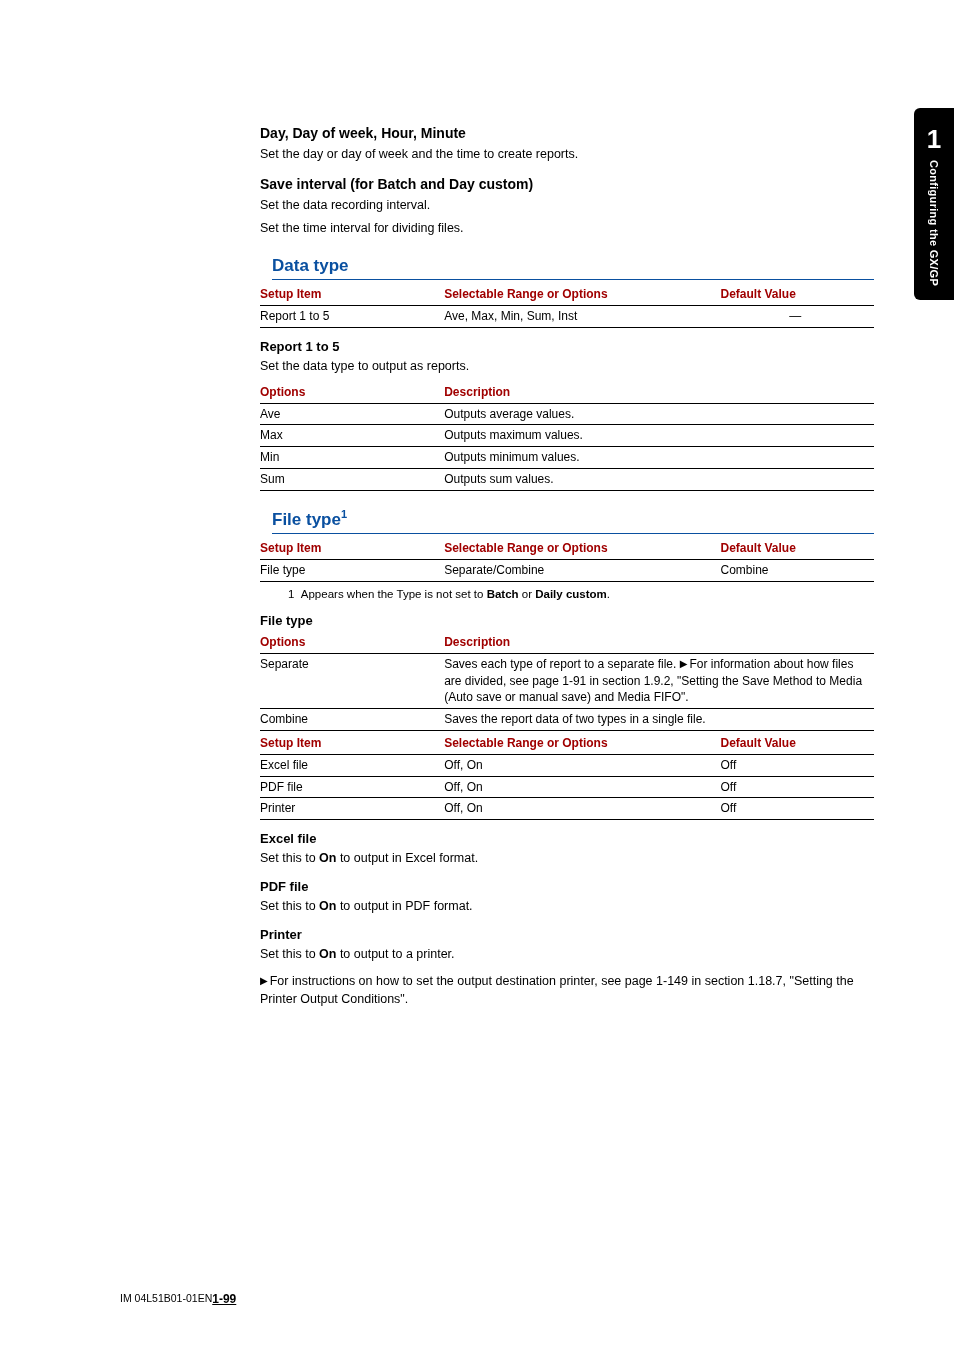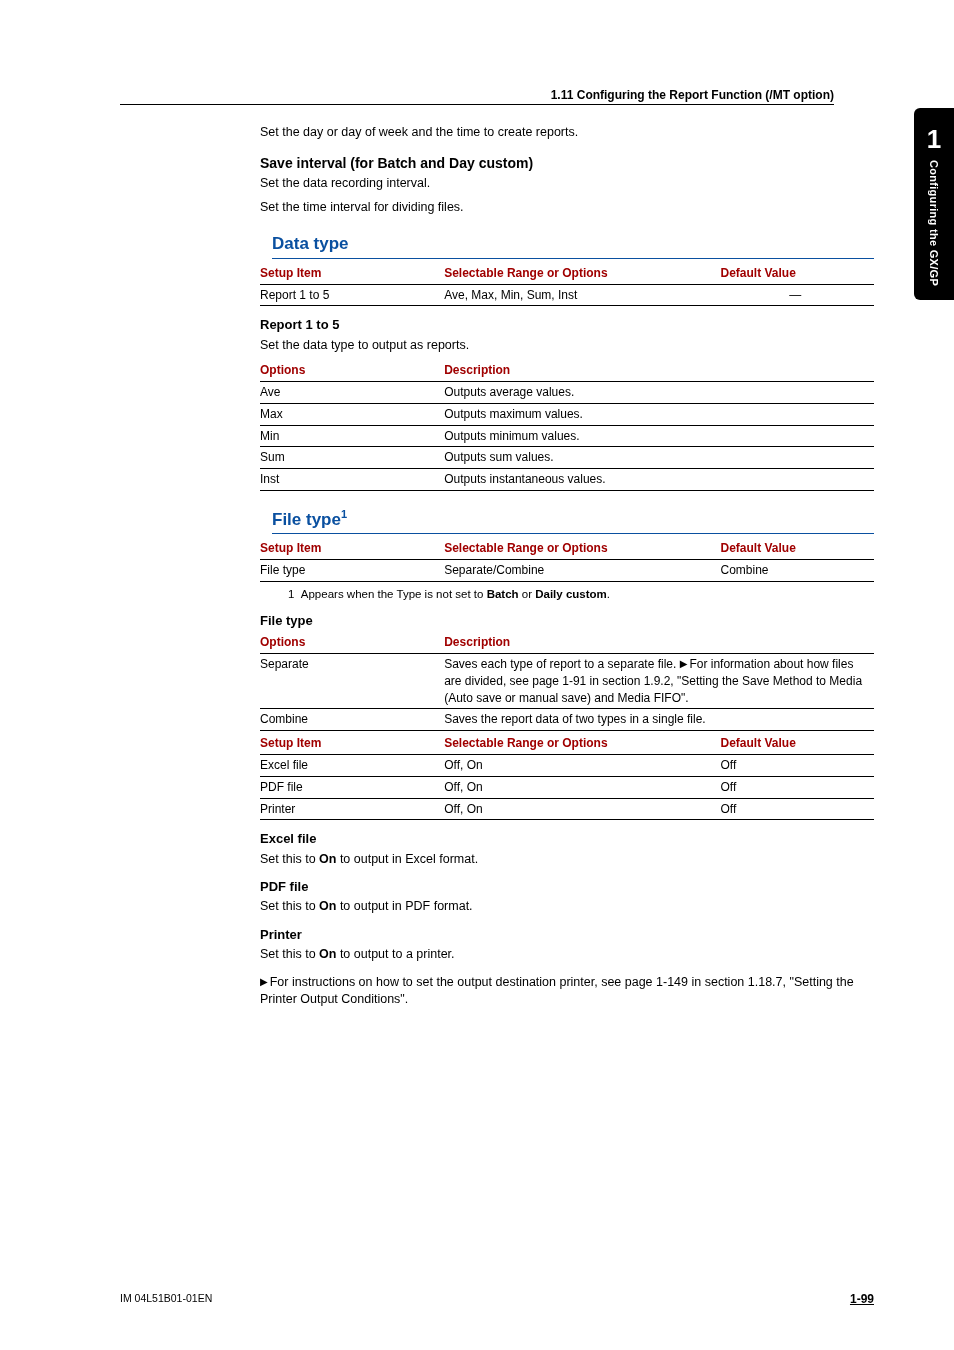--- a/index.html
+++ b/index.html
@@ -123,39 +123,38 @@
     vertical-align: 1px;
     margin-right: 2px;
   }
   .footer {
     position: absolute;
     bottom: 44px;
     left: 120px;
     right: 80px;
     font-size: 10.5px;
     display: flex;
-    justify-content: space-between;
   }
   .footer .pnum { font-weight: bold; font-size: 12px; text-decoration: underline; }
   .bold { font-weight: bold; }
 </style>
 </head>
 <body>
 
 <div class="page">
 
-  <div class="running-header">1.11  Configuring the Report Function (/MT option)</div>
 
   <div class="sidetab">
     <div class="num">1</div>
     <div class="txt">Configuring the GX/GP</div>
   </div>
 
   <div class="content">
 
+    <h3 class="para-head">Day, Day of week, Hour, Minute</h3>
     <p class="body-text">Set the day or day of week and the time to create reports.</p>
 
     <h3 class="para-head">Save interval (for Batch and Day custom)</h3>
     <p class="body-text">Set the data recording interval.</p>
 
     <p class="body-text">Set the time interval for dividing files.</p>
 
     <h2 class="section-head">Data type</h2>
     <table class="info three-col">
       <tbody>
@@ -188,24 +187,20 @@
             <td>Max</td>
             <td>Outputs maximum values.</td>
           </tr>
       <tr>
             <td>Min</td>
             <td>Outputs minimum values.</td>
           </tr>
       <tr>
             <td>Sum</td>
             <td>Outputs sum values.</td>
-          </tr>
-      <tr>
-            <td>Inst</td>
-            <td>Outputs instantaneous values.</td>
           </tr>
     </tbody>
       </table>
 
     <h2 class="section-head">
       <span>File type</span><sup>1</sup>
     </h2>
     <table class="info three-col">
       <tbody>
           <tr>

